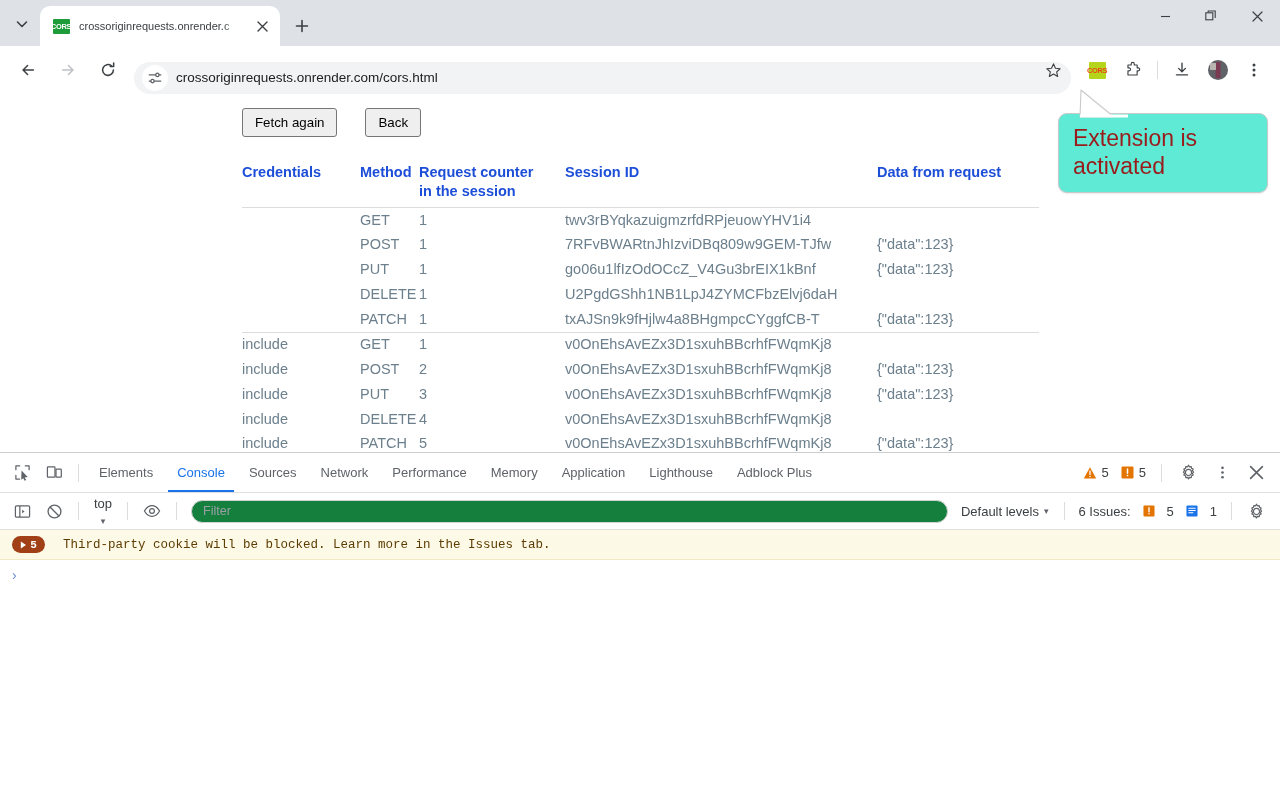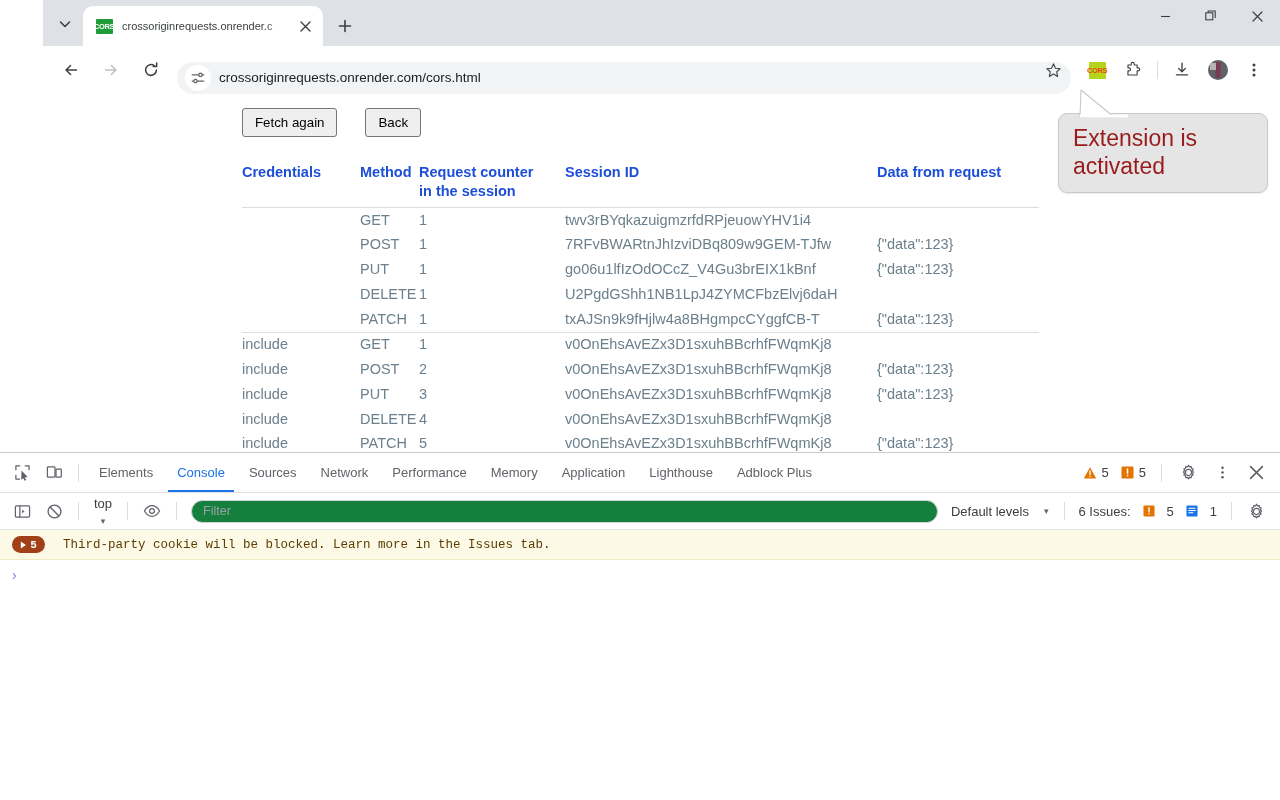--- a/index.html
+++ b/index.html
@@ -12,21 +12,20 @@
     font-family: "Liberation Sans", sans-serif;
   }
   * { box-sizing: border-box; }
 
   
   .browser-frame {
     width: 1280px;
     height: 800px;
     position: relative;
     background: #ffffff;
-    padding-left: 43px;
   }
 
   
   .tab-strip {
     height: 46px;
     background: #dee1e6;
     display: flex;
     align-items: flex-end;
     padding: 0;
     position: relative;
@@ -272,21 +271,21 @@
     margin: 0;
   }
   .table-wrap { margin-bottom: 0; }
 
   
   .callout {
     position: absolute;
     left: 1058px;
     top: 113px;
     width: 210px;
-    background: #e5e5e5;
+    background: #5eead4;
     border: 1px solid #c9c9c9;
     border-radius: 9px;
     padding: 10px 14px 12px 14px;
     box-shadow: 0 1px 2px rgba(0,0,0,.08);
     z-index: 20;
   }
   .callout-text {
     color: #9a1b1b;
     font-size: 23px;
     line-height: 1.22;
@@ -398,21 +397,21 @@
     font-family: "Liberation Sans", sans-serif;
     outline: none;
     margin: 0 6px;
     background: #15803d;
     min-width: 0;
   }
   .filter-input::placeholder { color: #9aa0a6; }
   .levels-select {
     display: flex;
     align-items: center;
-    gap: 15px;
+    gap: 5px;
     font-size: 13px;
     color: #3c4043;
     padding: 3px 7px;
     border-radius: 4px;
     cursor: pointer;
     white-space: nowrap;
   }
   .issues-summary {
     display: flex;
     align-items: center;

